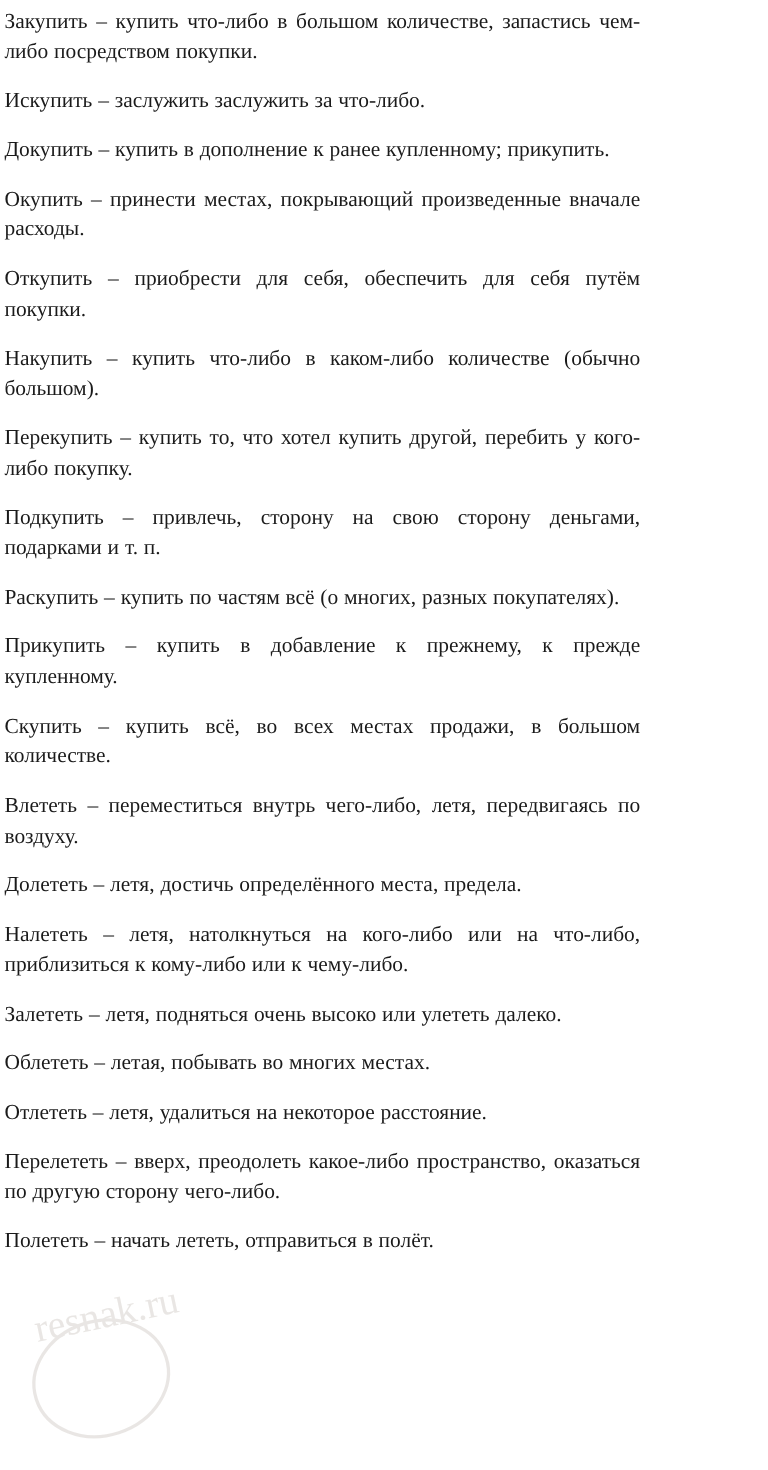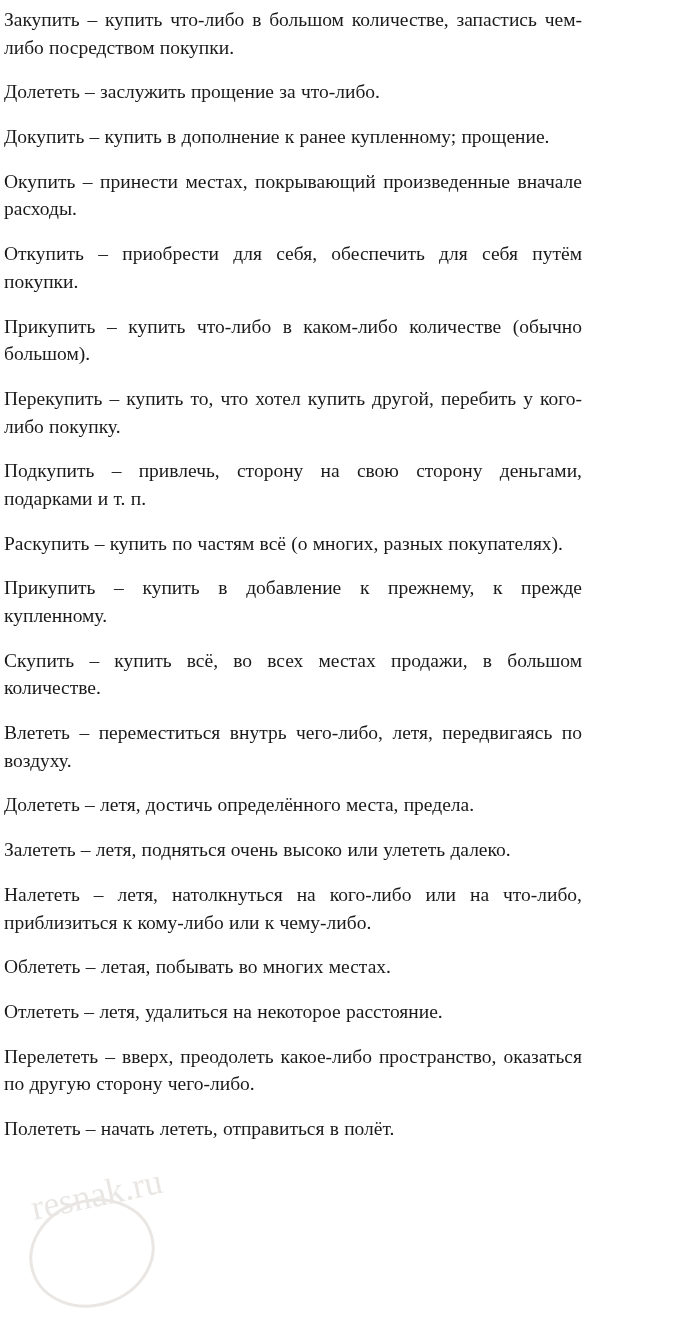--- a/index.html
+++ b/index.html
@@ -47,34 +47,34 @@
   .watermark svg {
     display: block;
   }
 </style>
 </head>
 <body>
 
 <div id="page">
 
   <p class="entry">Закупить – купить что-либо в большом количестве, запастись чем-либо посредством покупки.</p>
-  <p class="entry">Долететь – заслужить прощение за что-либо.</p>
-  <p class="entry">Докупить – купить в дополнение к ранее купленному; прощение.</p>
+  <p class="entry">Искупить – заслужить заслужить за что-либо.</p>
+  <p class="entry">Докупить – купить в дополнение к ранее купленному; прикупить.</p>
   <p class="entry">Окупить – принести местах, покрывающий произведенные вначале расходы.</p>
   <p class="entry">Откупить – приобрести для себя, обеспечить для себя путём покупки.</p>
-  <p class="entry">Прикупить – купить что-либо в каком-либо количестве (обычно большом).</p>
+  <p class="entry">Накупить – купить что-либо в каком-либо количестве (обычно большом).</p>
   <p class="entry">Перекупить – купить то, что хотел купить другой, перебить у кого-либо покупку.</p>
   <p class="entry">Подкупить – привлечь, сторону на свою сторону деньгами, подарками и т. п.</p>
   <p class="entry">Раскупить – купить по частям всё (о многих, разных покупателях).</p>
   <p class="entry">Прикупить – купить в добавление к прежнему, к прежде купленному.</p>
   <p class="entry">Скупить – купить всё, во всех местах продажи, в большом количестве.</p>
   <p class="entry">Влететь – переместиться внутрь чего-либо, летя, передвигаясь по воздуху.</p>
   <p class="entry">Долететь – летя, достичь определённого места, предела.</p>
+  <p class="entry">Налететь – летя, натолкнуться на кого-либо или на что-либо, приблизиться к кому-либо или к чему-либо.</p>
   <p class="entry">Залететь – летя, подняться очень высоко или улететь далеко.</p>
-  <p class="entry">Налететь – летя, натолкнуться на кого-либо или на что-либо, приблизиться к кому-либо или к чему-либо.</p>
   <p class="entry">Облететь – летая, побывать во многих местах.</p>
   <p class="entry">Отлететь – летя, удалиться на некоторое расстояние.</p>
   <p class="entry">Перелететь – вверх, преодолеть какое-либо пространство, оказаться по другую сторону чего-либо.</p>
   <p class="entry">Полететь – начать лететь, отправиться в полёт.</p>
 
   <div class="watermark">
     <svg width="210" height="150" viewBox="0 0 210 150" xmlns="http://www.w3.org/2000/svg">
       <g fill="none" stroke="#b8b0a8" stroke-width="3">
         <ellipse cx="78" cy="85" rx="62" ry="52" transform="rotate(-18 78 85)"></ellipse>
       </g>

